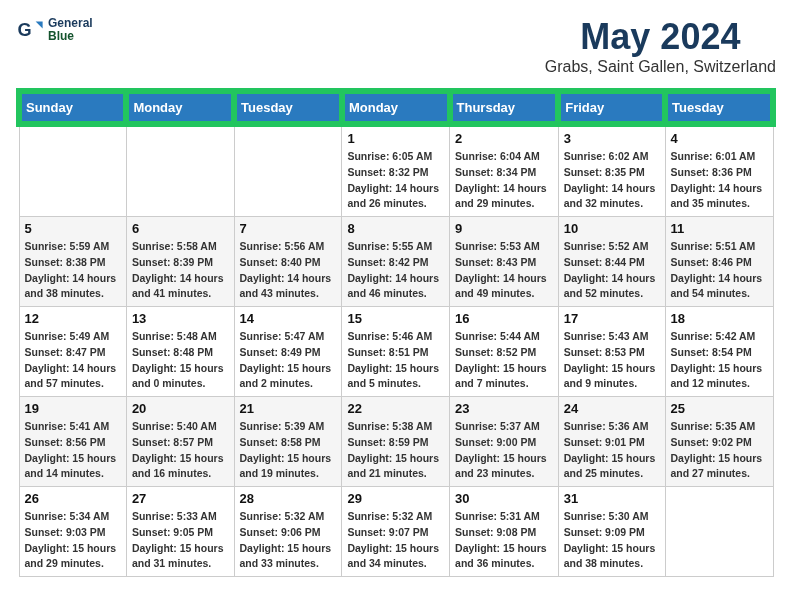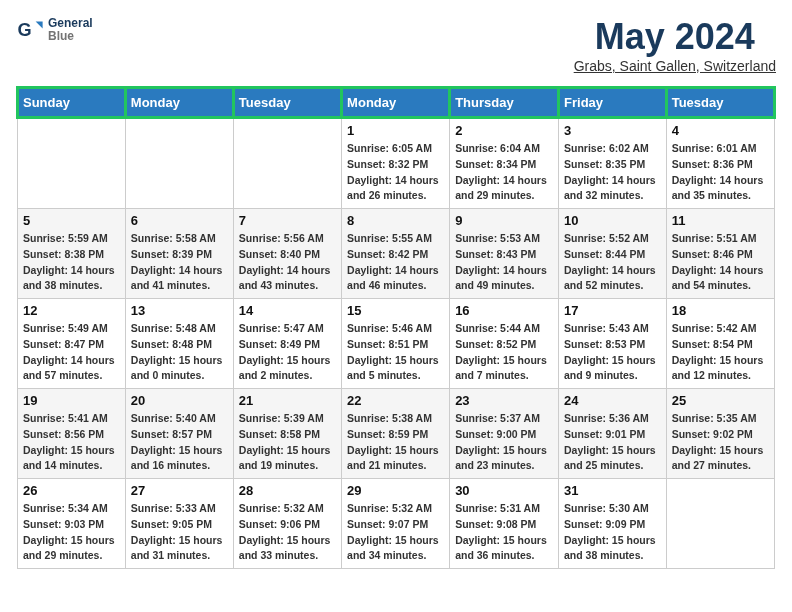--- a/index.html
+++ b/index.html
@@ -21,52 +21,51 @@
       align-items: center;
       gap: 4px;
     }
     .logo-text {
       font-size: 12px;
       font-weight: bold;
       color: #1a3a5c;
       line-height: 1.1;
     }
     .logo-text span {
-      color: #737373;
+      color: #14532d;
     }
     .logo-icon {
       width: 28px;
       height: 28px;
     }
     .title-block {
       text-align: center;
     }
     .month-title {
       font-size: 36px;
       font-weight: bold;
       color: #1a3a5c;
     }
     .location {
-      font-size: 14px;
+      font-size: 16px;
       color: #333;
-      text-decoration: underline;
     }
     .calendar {
       width: 100%;
       border-collapse: collapse;
       font-size: 11px;
     }
     .calendar th {
       background-color: #2a7abf;
       color: #fff;
       padding: 6px 4px;
       text-align: left;
       font-size: 13px;
       font-weight: bold;
-      border: 3px solid #22c55e;
+      border: 6px solid #22c55e;
     }
     .calendar td {
       border: 1px solid #ccc;
       vertical-align: top;
       padding: 4px 5px;
       height: 90px;
       width: 113px;
       background: #fff;
     }
     .calendar tr:nth-child(even) td {

